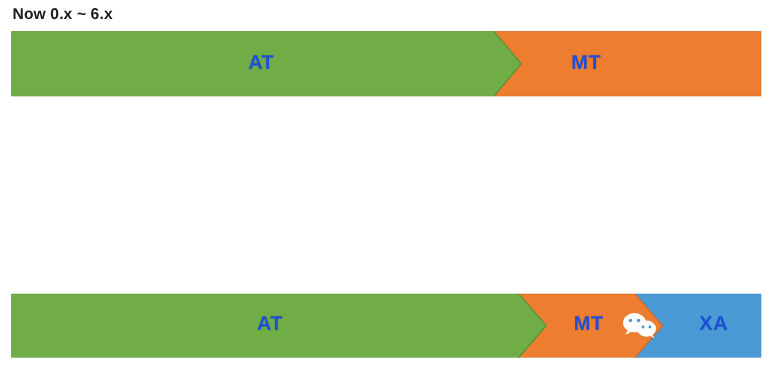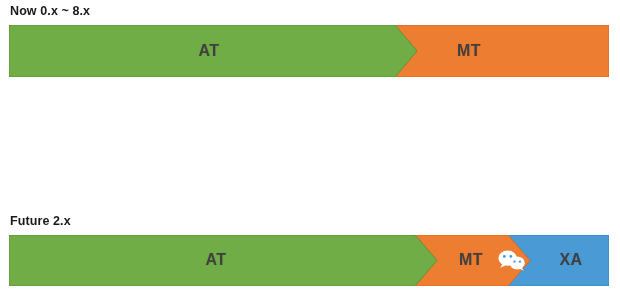--- a/index.html
+++ b/index.html
@@ -41,21 +41,21 @@
     left: 9px;
     width: 600px;
   }
   .bar-svg {
     display: block;
   }
   .seg-label {
     position: absolute;
     font-size: 16px;
     font-weight: bold;
-    color: #404040;
+    color: #1d4ed8;
     text-shadow: 0 0 2px rgba(0,0,0,0.10);
     letter-spacing: 0.4px;
     white-space: nowrap;
     transform: translate(-50%, -50%);
     pointer-events: none;
   }
   
   #row-now       { top: 0px;   height: 100px; }
   #row-future    { top: 106px; height: 96px; }
   #row-finally   { top: 208px; height: 88px; }
@@ -89,36 +89,35 @@
     line-height: 1;
     text-shadow: 0 0 2px rgba(0,0,0,0.12);
   }
 </style>
 </head>
 <body>
 
 <div class="diagram">
 
   <div class="row" id="row-now">
-    <div class="row-heading">Now 0.x ~ 8.x</div>
+    <div class="row-heading">Now 0.x ~ 6.x</div>
 
     <div class="bar-wrap">
       <svg class="bar-svg" width="600" height="52" viewBox="0 0 600 52">
 
         <path d="M 386,0 L 600,0 L 600,52 L 386,52 L 408,26 Z" fill="#ed7d31" stroke="#d96a22" stroke-width="1"></path>
 
         <path d="M 0,0 L 386,0 L 408,26 L 386,52 L 0,52 Z" fill="#70ad47" stroke="#5b9636" stroke-width="1"></path>
       </svg>
       <div class="seg-label" style="left:200px; top:26px;">AT</div>
       <div class="seg-label" style="left:460px; top:26px;">MT</div>
     </div>
   </div>
 
   <div class="row" id="row-future">
-    <div class="row-heading">Future 2.x</div>
 
     <div class="bar-wrap">
       <svg class="bar-svg" width="600" height="51" viewBox="0 0 600 51">
 
         <path d="M 499,0 L 600,0 L 600,51 L 499,51 L 521,25.5 Z" fill="#4a9bd5" stroke="#3b86bd" stroke-width="1"></path>
 
         <path d="M 406,0 L 499,0 L 521,25.5 L 499,51 L 406,51 L 428,25.5 Z" fill="#ed7d31" stroke="#d96a22" stroke-width="1"></path>
 
         <path d="M 0,0 L 406,0 L 428,25.5 L 406,51 L 0,51 Z" fill="#70ad47" stroke="#5b9636" stroke-width="1"></path>
       </svg>

